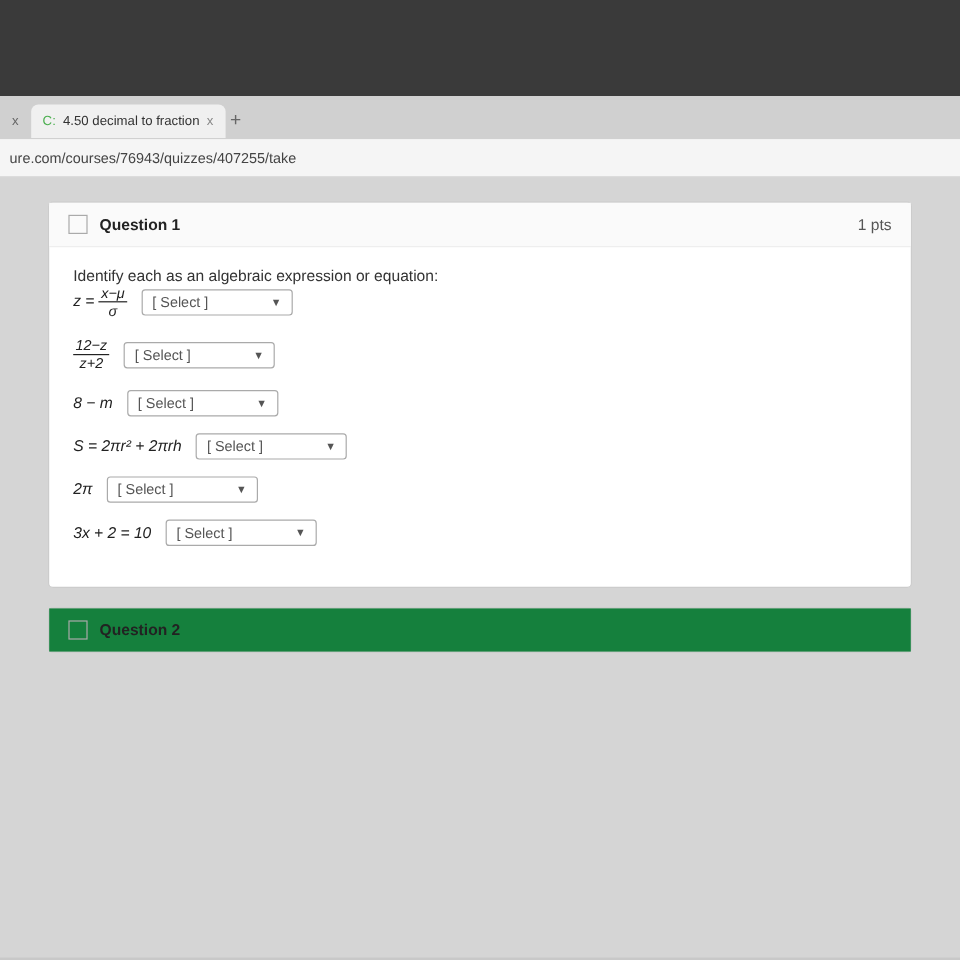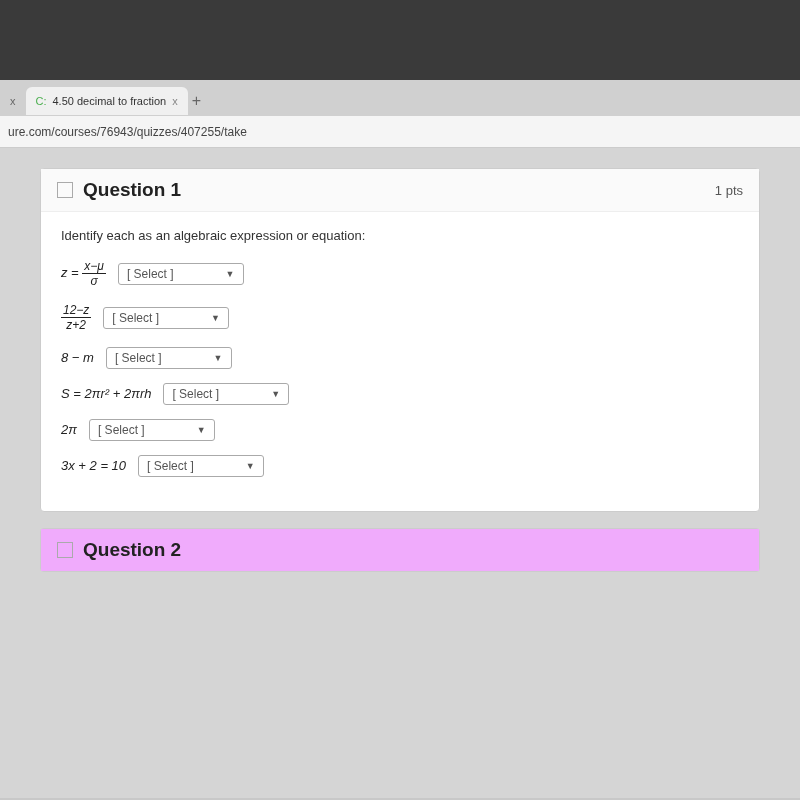--- a/index.html
+++ b/index.html
@@ -116,39 +116,38 @@
     }
 
     .question-checkbox {
       width: 16px;
       height: 16px;
       border: 1px solid #aaa;
       display: inline-block;
     }
 
     .question-title {
-      font-size: 19px;
+      font-size: 13px;
       font-weight: bold;
       color: #222;
     }
 
     .question-pts {
       font-size: 13px;
       color: #555;
       margin-left: 35px;
     }
 
     .question-body {
       padding: 16px 20px 20px 20px;
     }
 
     .question-instruction {
       font-size: 13px;
       color: #333;
-      margin-bottom: 16px;
     }
 
     .expression-row {
       display: flex;
       align-items: center;
       margin-bottom: 14px;
       gap: 12px;
     }
 
     .select-dropdown {
@@ -201,21 +200,21 @@
       border: 1px solid #ccc;
       border-radius: 4px;
       padding: 0;
     }
 
     .question2-header {
       display: flex;
       justify-content: space-between;
       align-items: center;
       padding: 10px 16px;
-      background-color: #f0abfc;
+      background-color: #15803d;
     }
   </style>
 </head>
 <body>
 
 <div class="browser-bar-area"></div>
 
 <div class="browser-chrome">
 
   <div class="tab-bar">

